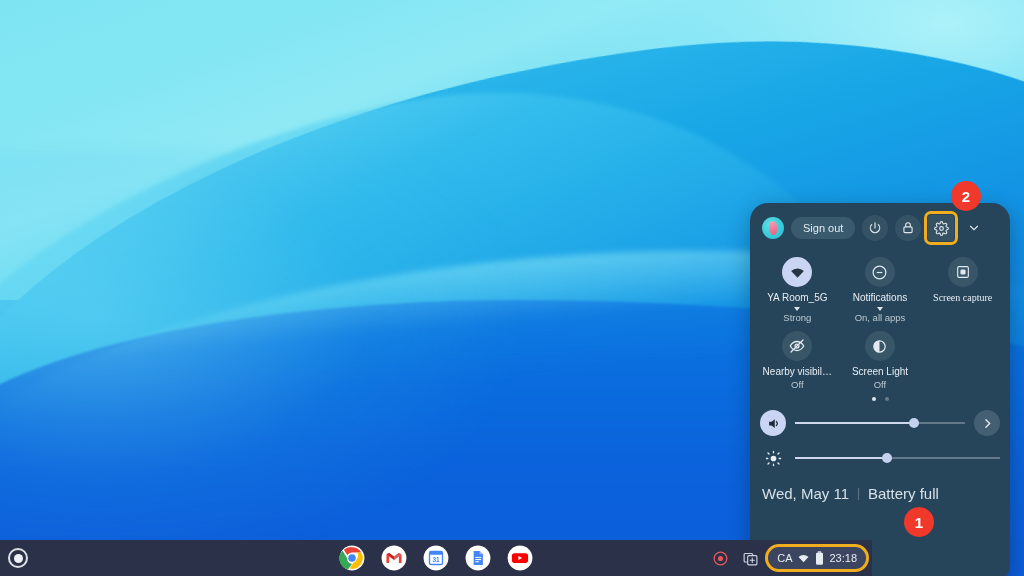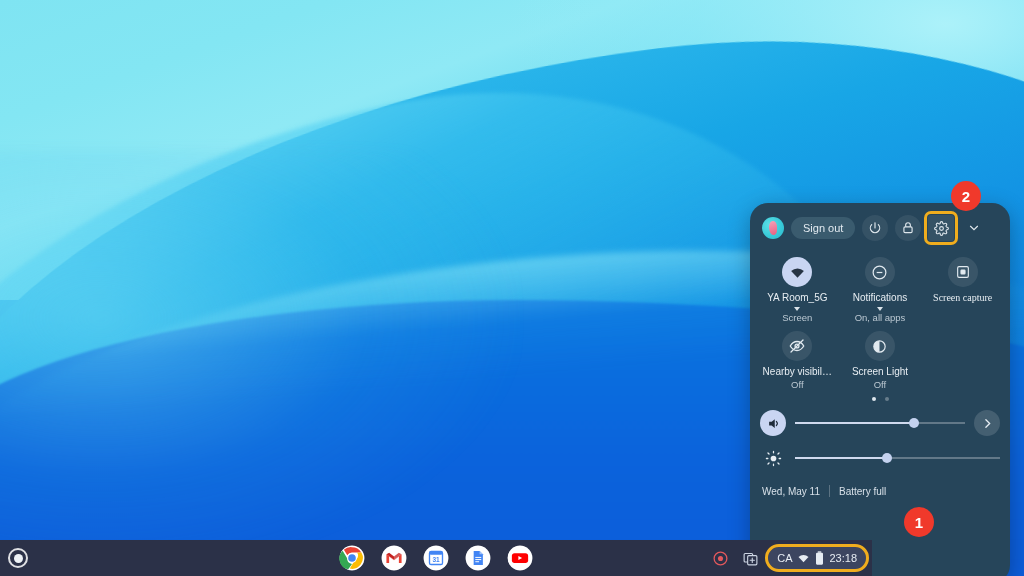--- a/index.html
+++ b/index.html
@@ -130,21 +130,21 @@
     position:absolute; top:-4px; width:10px; height:10px; border-radius:50%;
     background:#c4d2ef; transform:translateX(-5px);
   }
   .slider-next {
     width:26px; height:26px; border-radius:50%; background:rgba(255,255,255,.14);
     display:flex; align-items:center; justify-content:center; flex:0 0 auto; cursor:pointer;
   }
 
   .qs-footer {
     display:flex; align-items:center; gap:9px;
-    padding:0 12px; margin-top:14px; font-size:10px; color:#d7e0e8;
+    padding:0 12px; margin-top:14px; font-size:15px; color:#d7e0e8;
   }
   .qs-sep { width:1px; height:12px; background:rgba(255,255,255,.25); }
 
   
   #shelf {
     position:absolute; left:0; bottom:0; width:872px; height:36px;
     background:#2b3148; display:flex; align-items:center;
   }
   .launcher {
     position:absolute; left:8px; width:20px; height:20px; border-radius:50%;
@@ -220,21 +220,21 @@
     <div class="tile">
       <div class="tile-circle on">
         <svg width="17" height="17" viewBox="0 0 24 24" fill="#1f2b3a">
           <path d="M12 19.5l-9-9.6a13 13 0 0 1 18 0z" opacity=".95"></path>
         </svg>
       </div>
       <div class="tile-label">
         <span>YA Room_5G</span>
         <i class="caret"></i>
       </div>
-      <div class="tile-sub">Screen</div>
+      <div class="tile-sub">Strong</div>
     </div>
 
 
     <div class="tile">
       <div class="tile-circle">
         <svg width="17" height="17" viewBox="0 0 24 24" fill="none" stroke="#e2eaf0" stroke-width="1.7">
           <circle cx="12" cy="12" r="9"></circle>
             <path d="M8 12h8"></path>
         </svg>
       </div>

